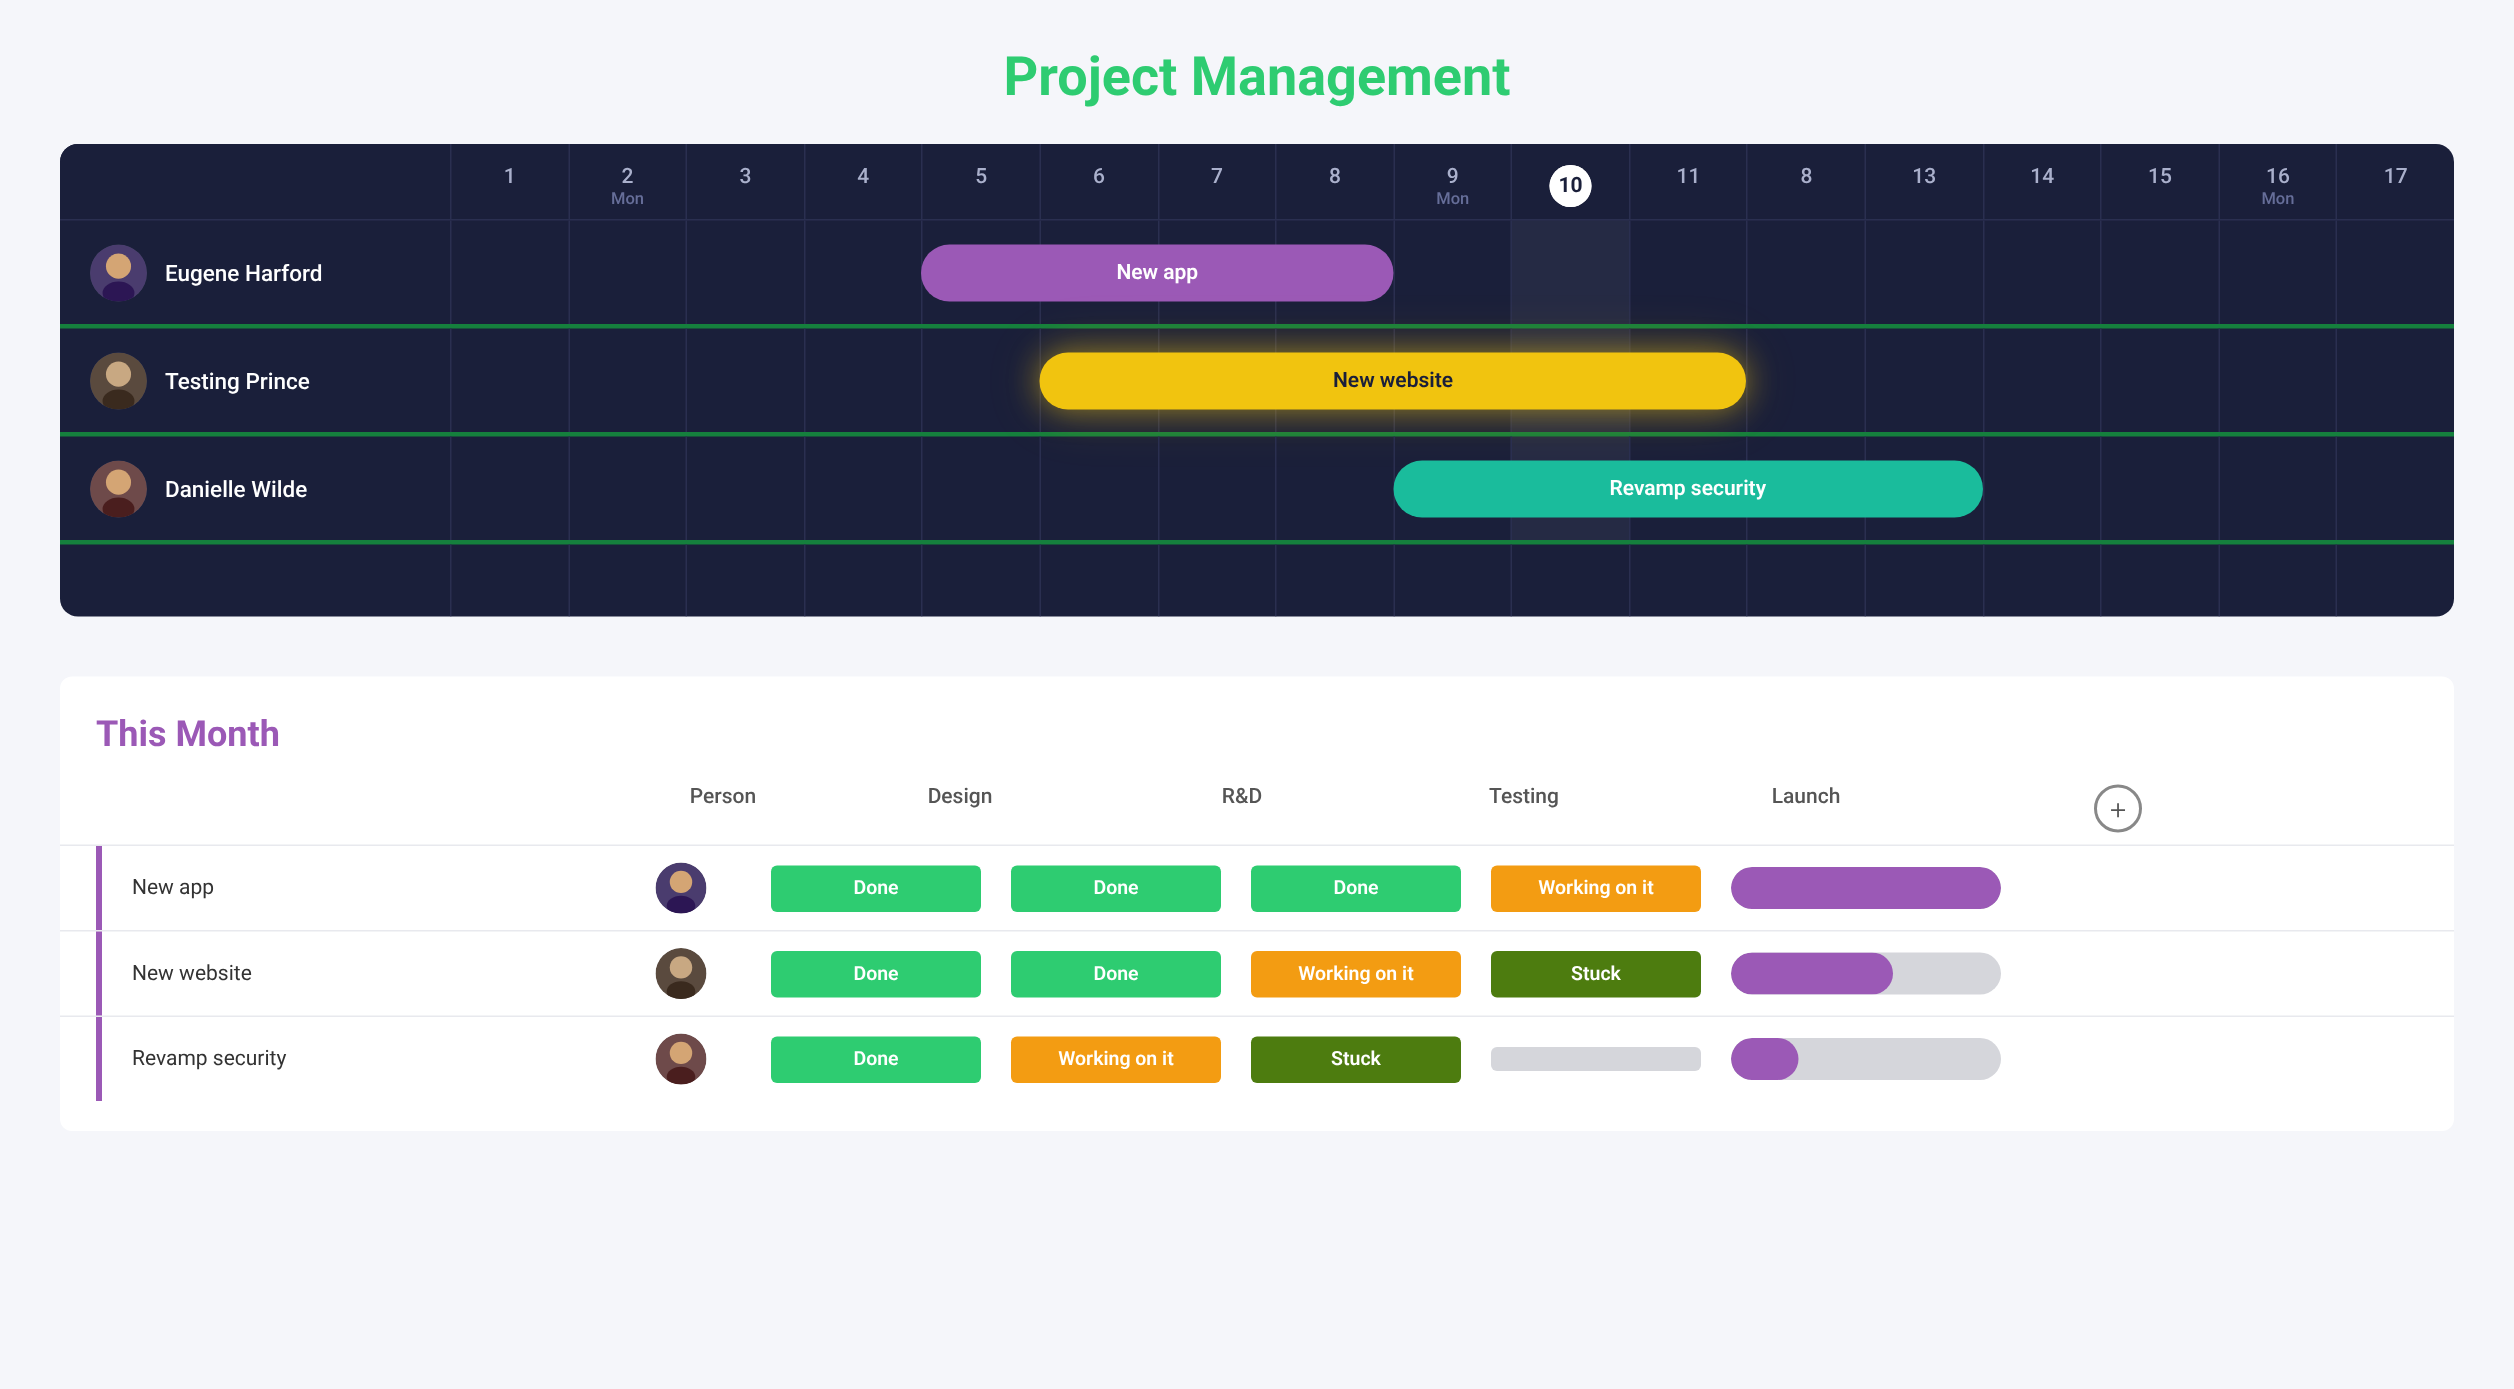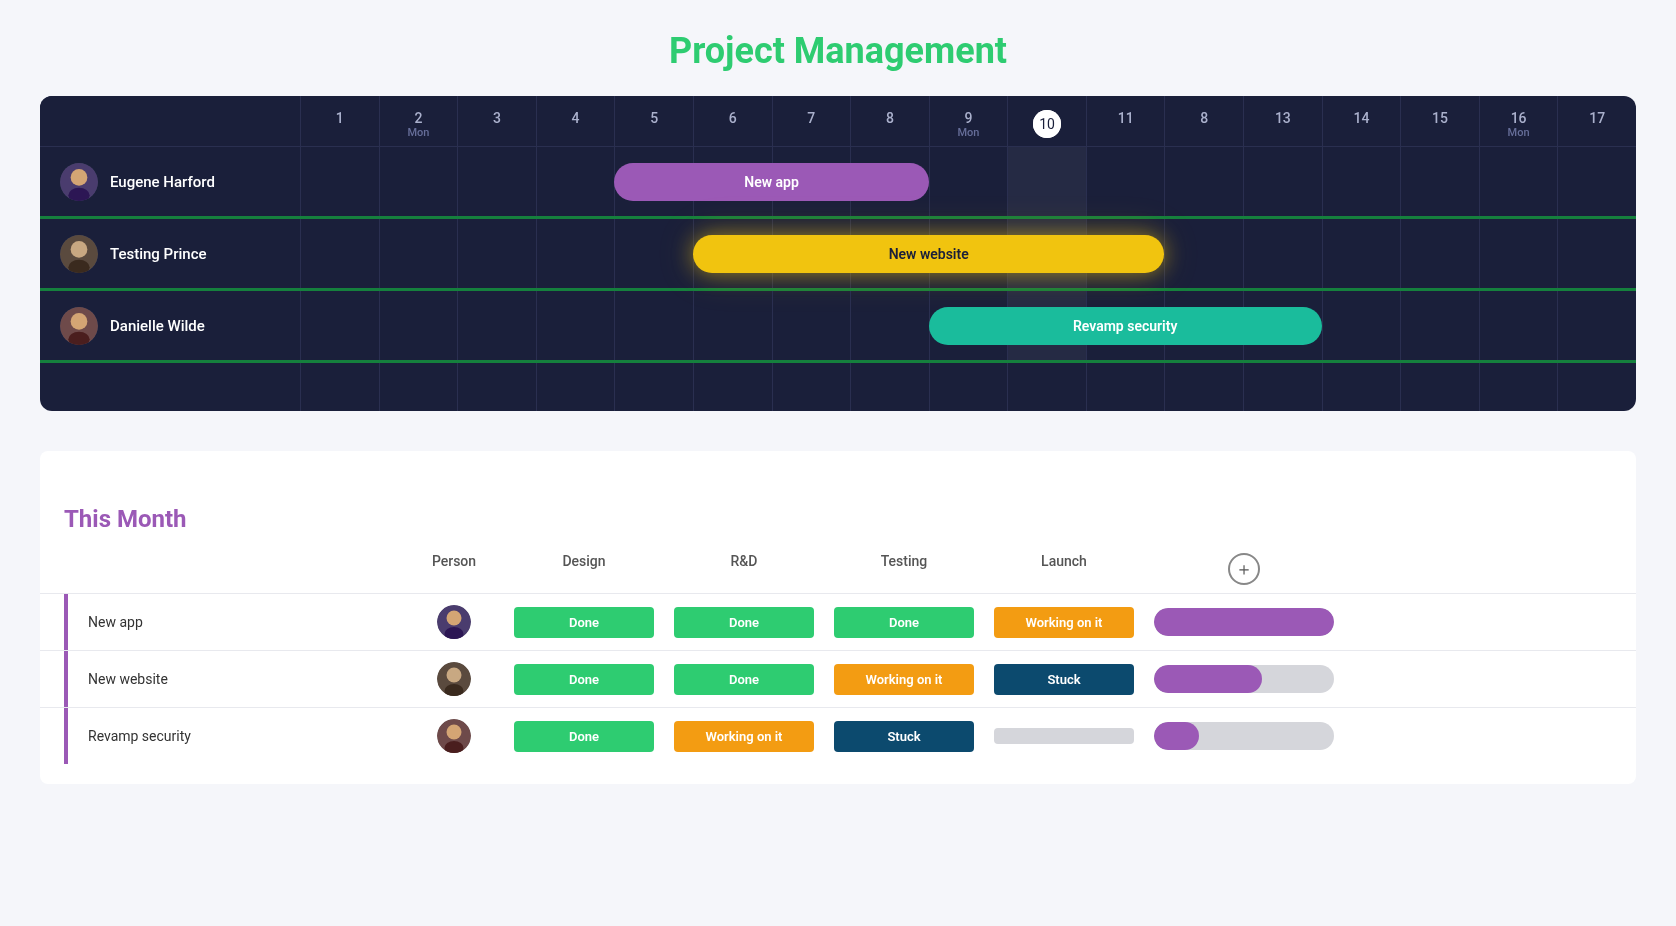--- a/index.html
+++ b/index.html
@@ -182,32 +182,32 @@
     .table-header-row {
       display: flex;
       align-items: center;
       padding: 24px 24px 16px 24px;
     }
 
     .this-month-title {
       font-size: 24px;
       font-weight: 700;
       color: #9b59b6;
-      margin-top: 30px;
     }
 
     .table-wrapper {
       width: 100%;
     }
 
     .table-col-headers {
       display: grid;
       grid-template-columns: 340px 100px 160px 160px 160px 160px 200px 50px;
       padding: 0 24px;
       margin-bottom: 4px;
+      gap: 28px;
     }
 
     .col-header {
       text-align: center;
       font-size: 14px;
       color: #555;
       font-weight: 500;
       padding: 4px 0;
     }
 
@@ -269,21 +269,21 @@
       border-radius: 4px;
       font-size: 13px;
       font-weight: 600;
       color: white;
       text-align: center;
       width: 140px;
     }
 
     .status-done { background: #2ecc71; }
     .status-working { background: #f39c12; }
-    .status-stuck { background: #0c4a6e; }
+    .status-stuck { background: #4d7c0f; }
     .status-empty { background: #d5d6db; }
 
     .timeline-cell {
       display: flex;
       align-items: center;
       justify-content: center;
       padding: 0 8px;
     }
 
     .timeline-bar-wrap {
@@ -354,21 +354,21 @@
           <span class="day-num">7</span>
           <span class="day-name"></span>
         </div><div class="gantt-header-cell">
           <span class="day-num">8</span>
           <span class="day-name"></span>
         </div><div class="gantt-header-cell">
           <span class="day-num">9</span>
           <span class="day-name">Mon</span>
         </div><div class="gantt-header-cell today-col">
           <span class="day-num" style="display:flex;align-items:center;justify-content:center;">
-            <span style="background:white;color:#1a1f3a;border-radius:50%;width:28px;height:28px;display:flex;align-items:center;justify-content:center;font-weight:400;font-size:14px;">10</span>
+            <span style="background:white;color:#1a1f3a;border-radius:50%;width:28px;height:28px;display:flex;align-items:center;justify-content:center;font-weight:700;font-size:14px;">10</span>
           </span>
           <span class="day-name"></span>
         </div><div class="gantt-header-cell">
           <span class="day-num">11</span>
           <span class="day-name"></span>
         </div><div class="gantt-header-cell">
           <span class="day-num">8</span>
           <span class="day-name"></span>
         </div><div class="gantt-header-cell">
           <span class="day-num">13</span>

